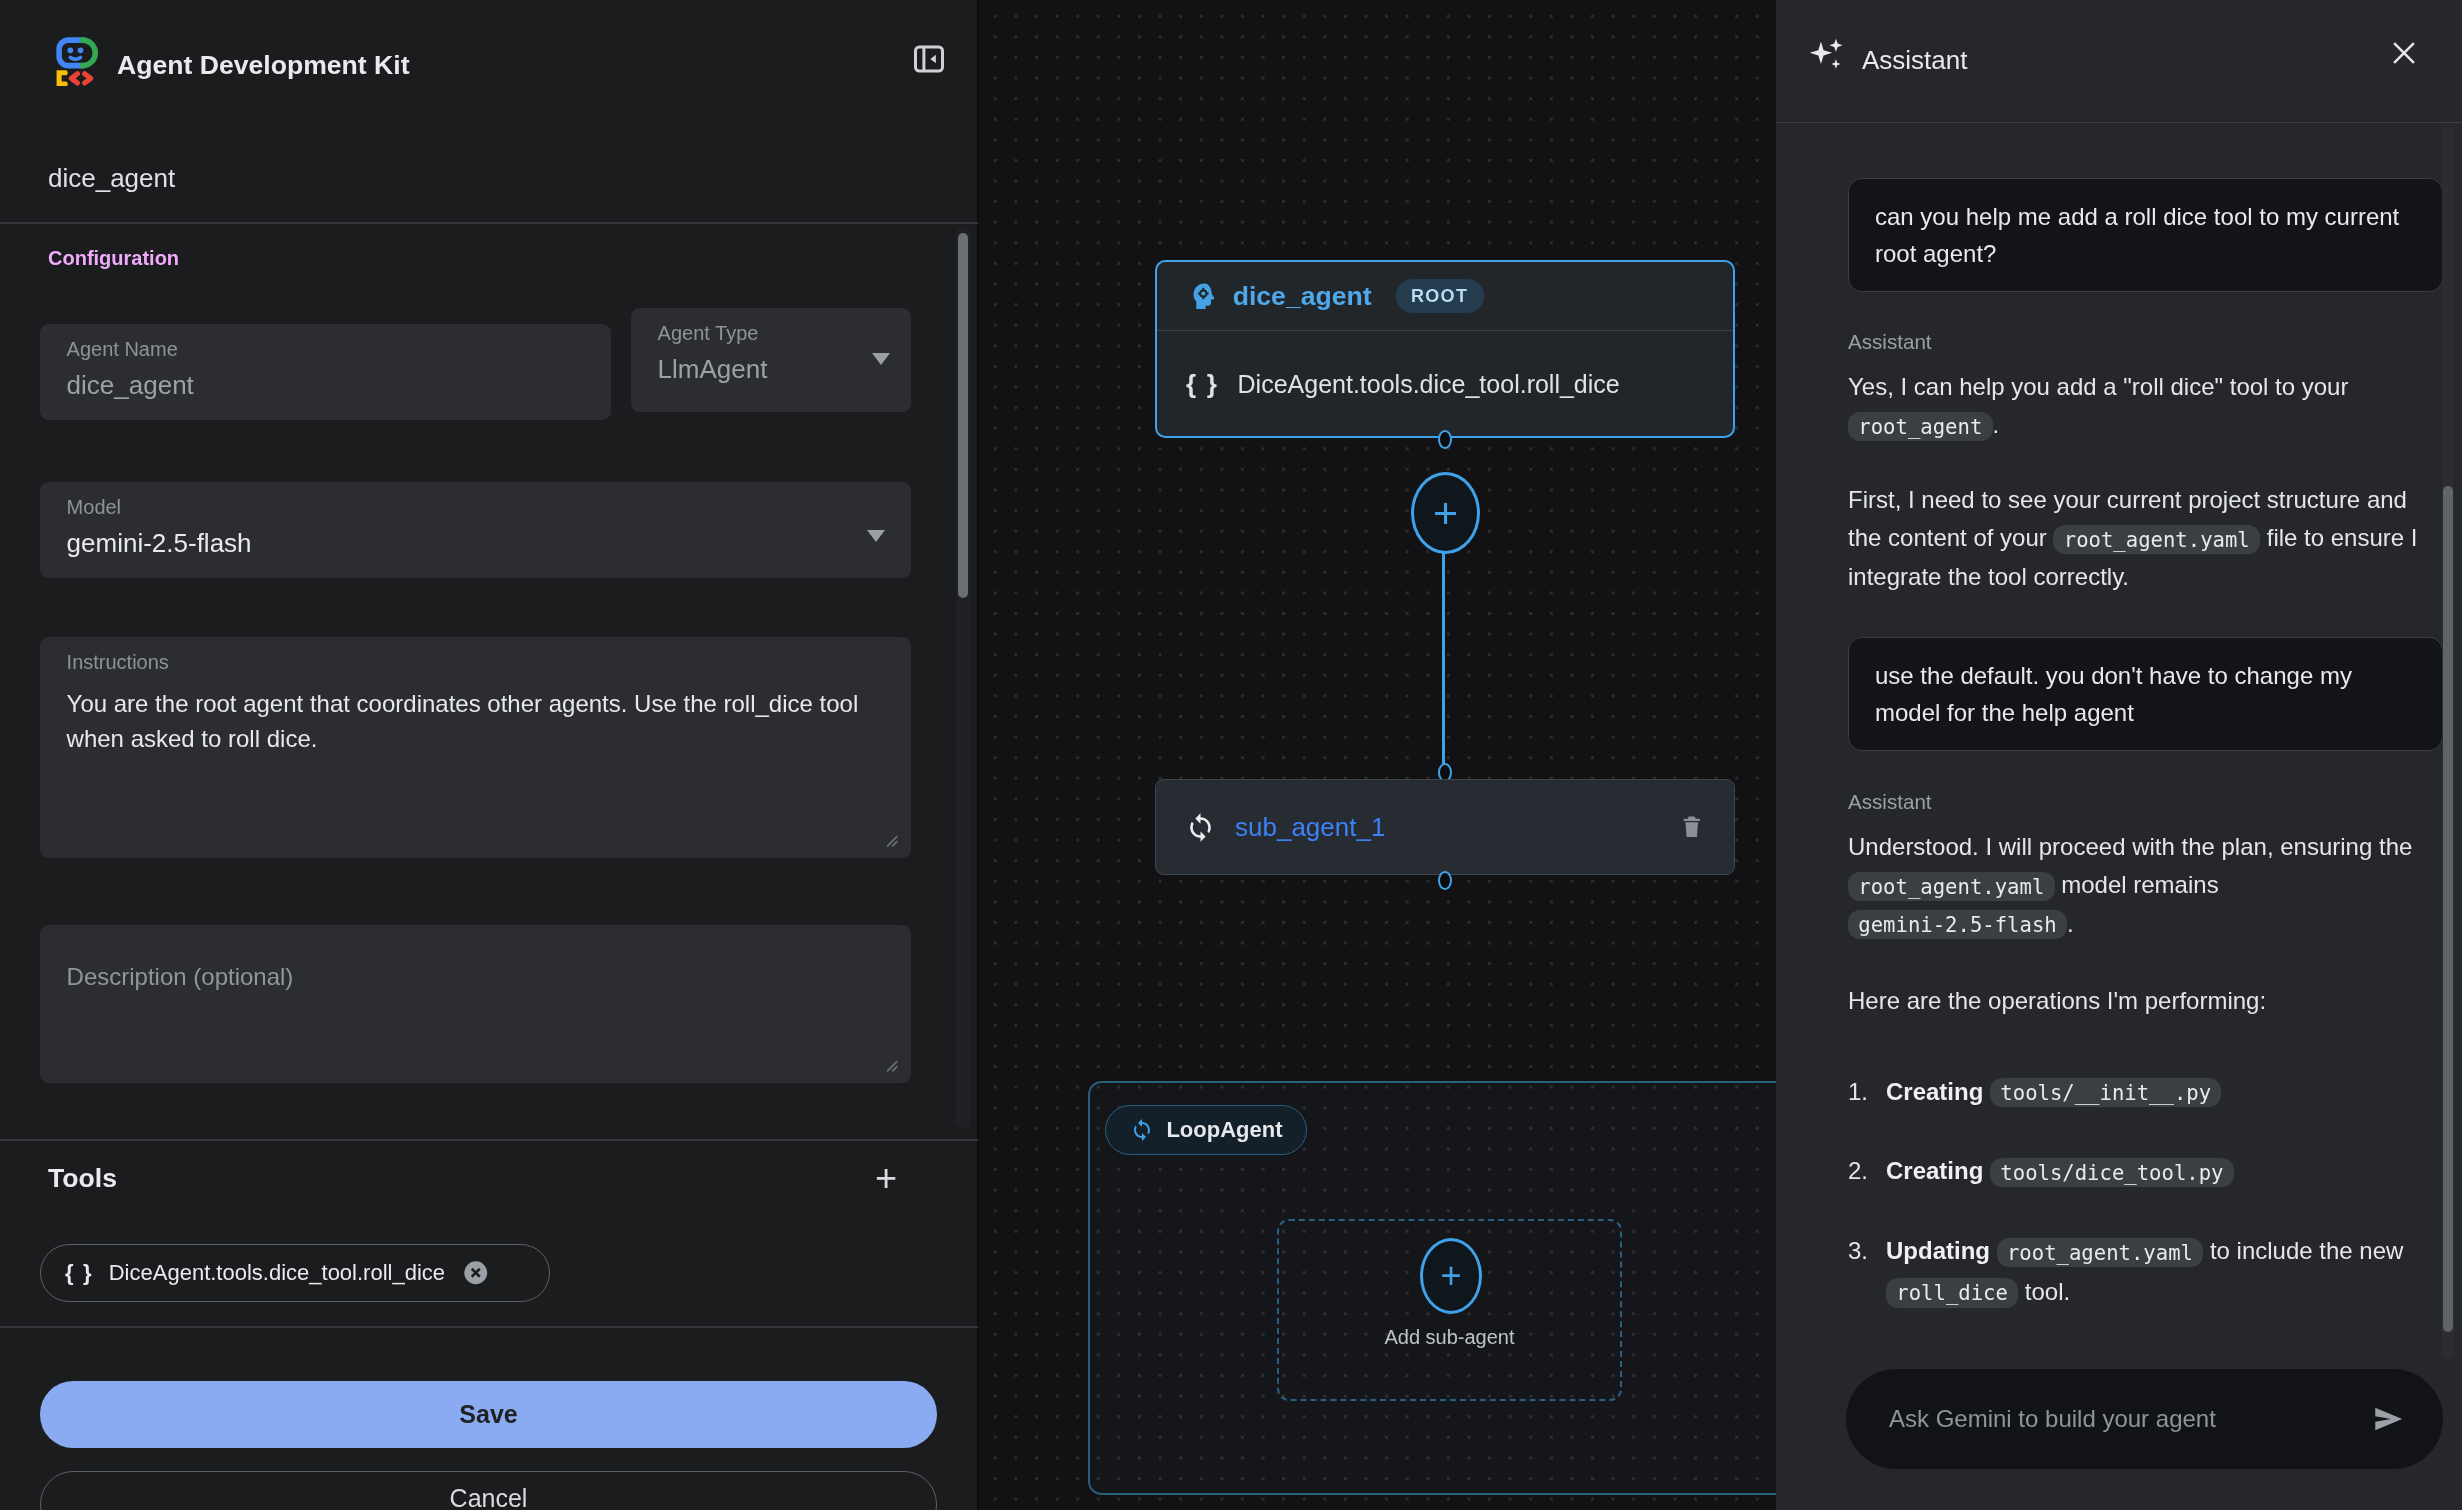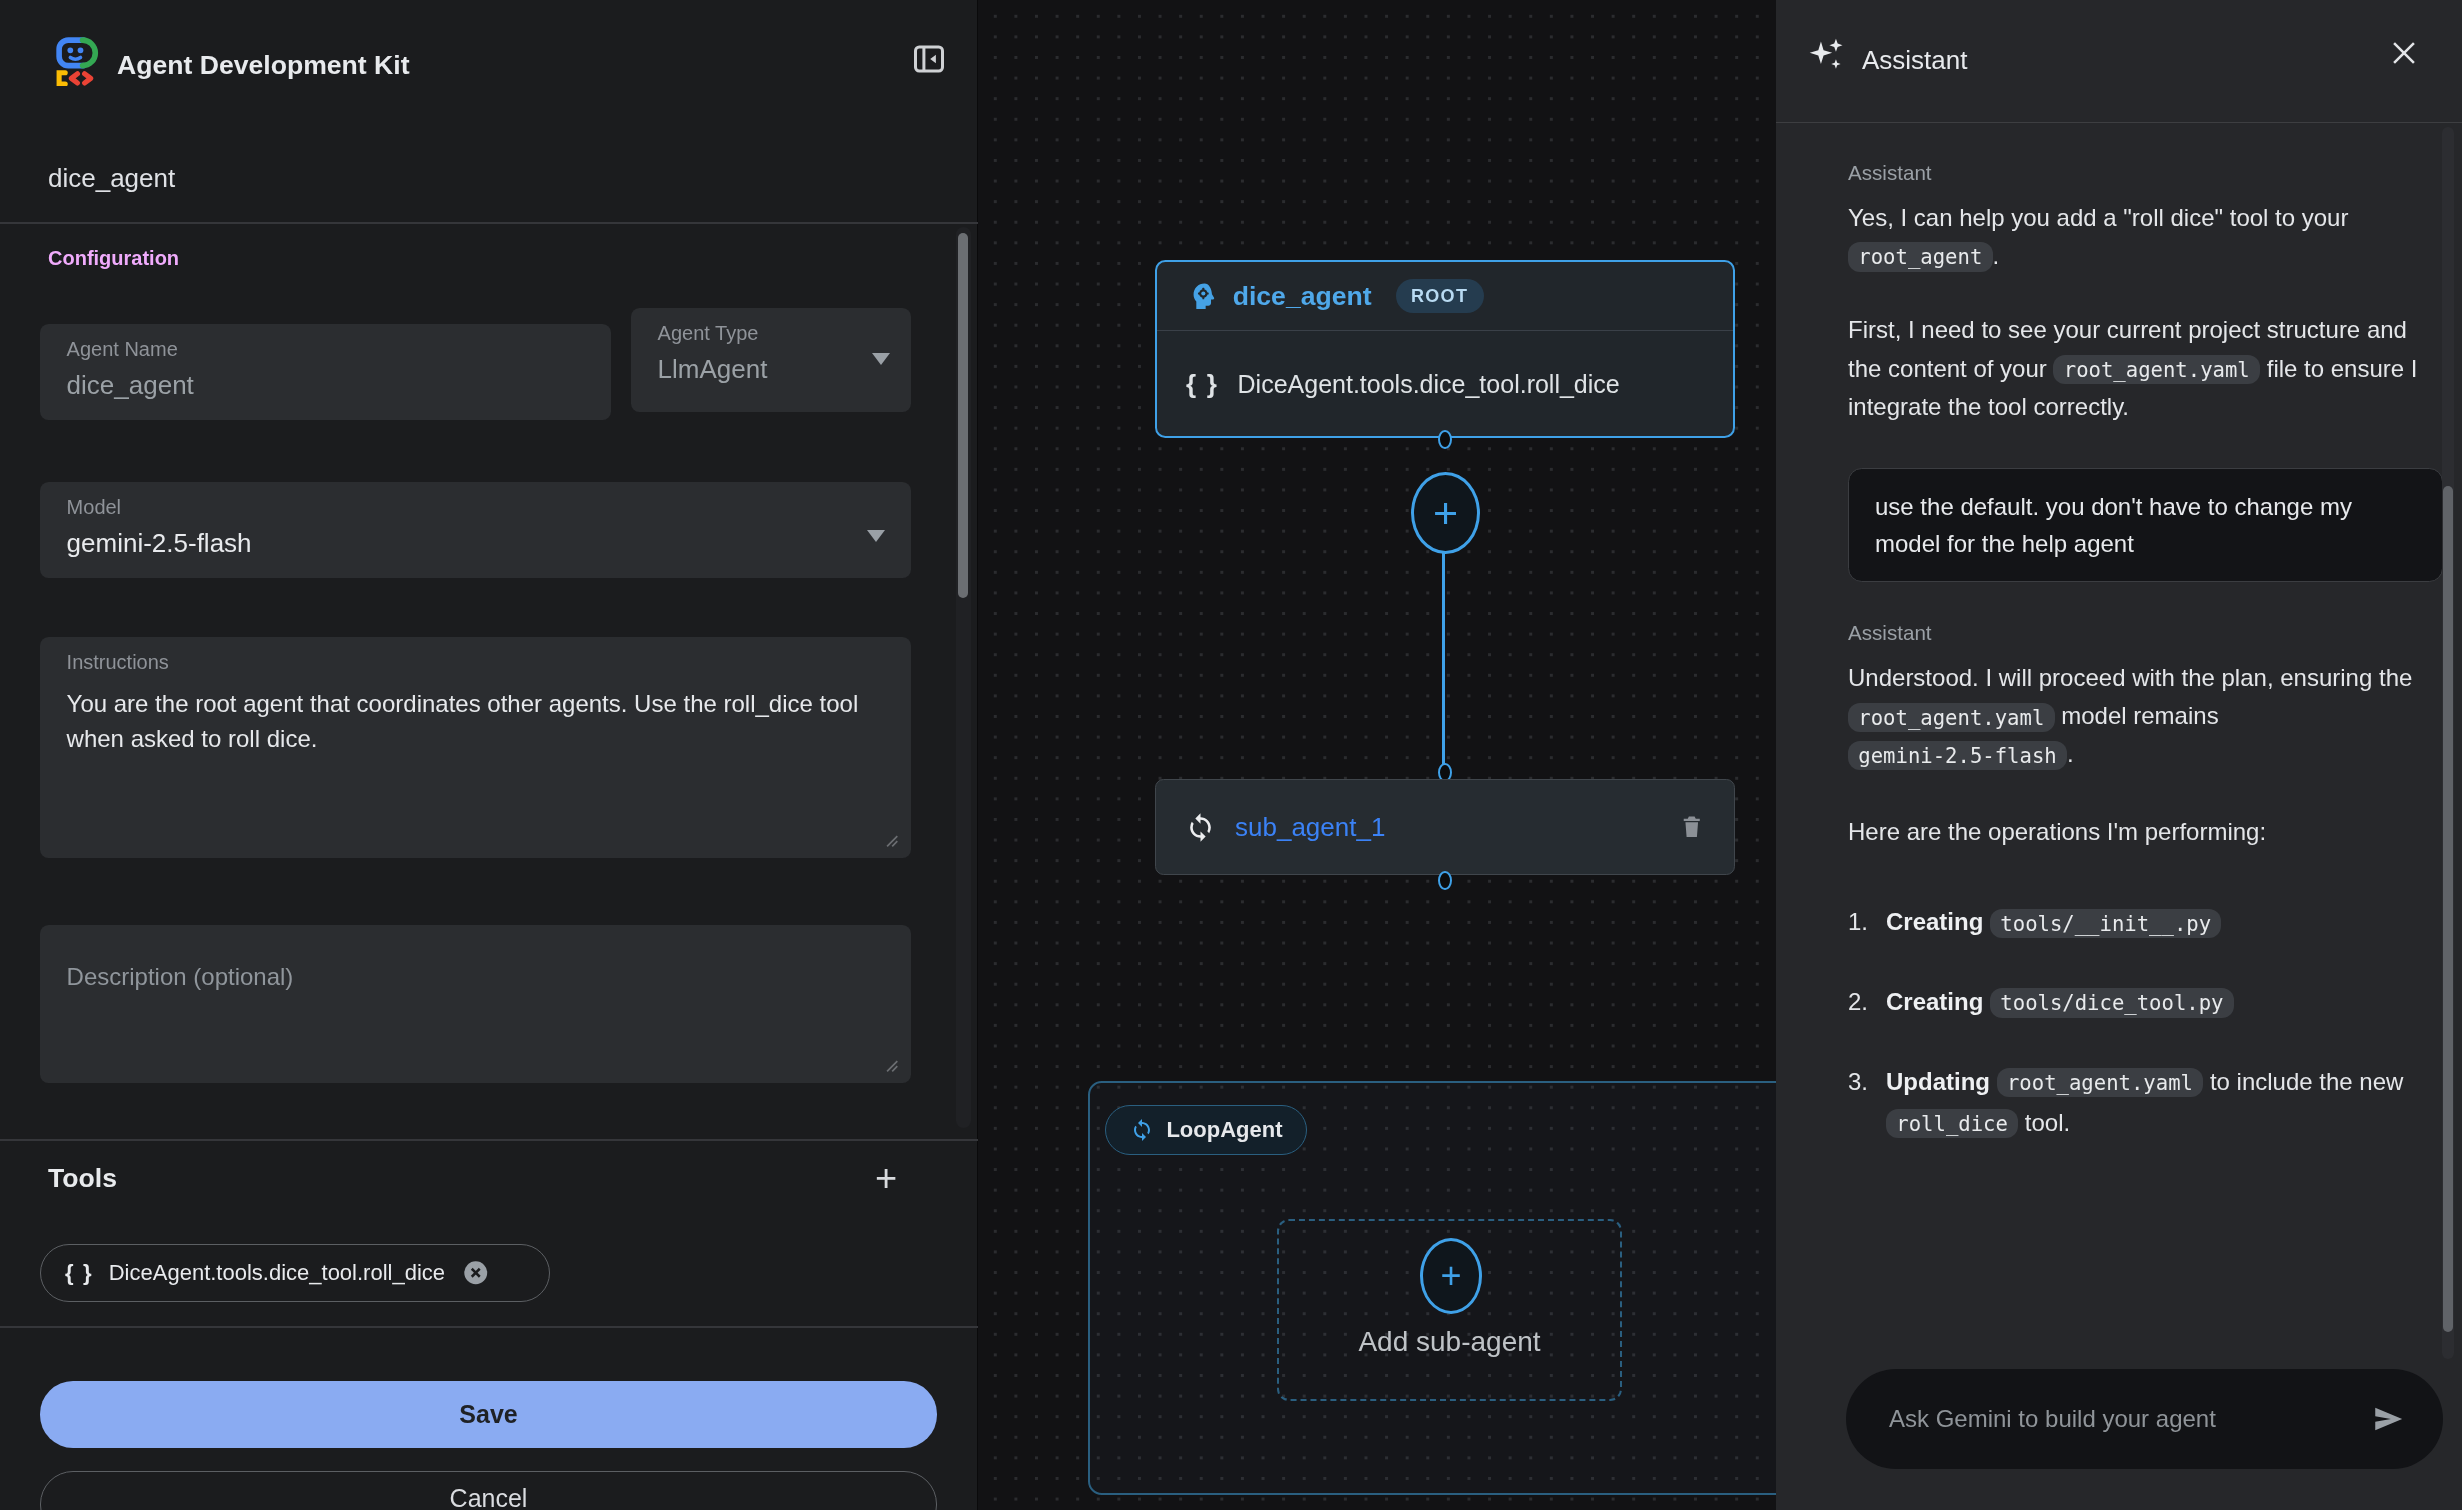--- a/index.html
+++ b/index.html
@@ -43,21 +43,21 @@
   .conn-dot{position:absolute;width:13.7px;height:19px;border-radius:50%;background:#0b0c0d;border:2.6px solid #3fa1e8;}
   #plus-circle{position:absolute;left:432px;top:472px;width:69px;height:82px;border:3px solid #3fa1e8;border-radius:50%;background:#0f161c;display:flex;align-items:center;justify-content:center;font-size:43px;font-weight:300;color:#3fa1e8;cursor:pointer;}
   #edge-line{position:absolute;left:463px;top:553px;width:2.6px;height:213px;background:#3fa1e8;}
   #sub-node{position:absolute;left:176px;top:779px;width:580px;height:96px;background:#262c31;border:1.7px solid #40464c;border-radius:8.6px;display:flex;align-items:center;padding:0 29px;gap:19px;}
   #sub-node-name{font-size:26px;color:#3b82f6;flex:1;}
   #loop-group{position:absolute;left:109px;top:1081px;width:812px;height:414px;border:2.6px solid #2a5f80;border-radius:13.7px;background:rgba(120,170,210,0.03);}
   #loop-badge{position:absolute;left:15.4px;top:22px;height:50px;display:flex;align-items:center;gap:12px;padding:0 24px;background:#13202a;border:1.7px solid #2a5f80;border-radius:25px;}
   #loop-badge-label{font-size:22px;font-weight:600;color:#e6e8eb;}
   #add-sub-box{position:absolute;left:187px;top:136px;width:345px;height:182px;border:2.6px dashed #2a5f80;border-radius:12px;}
   #add-sub-circle{position:absolute;left:141px;top:17px;width:62px;height:76px;border:3px solid #3fa1e8;border-radius:50%;background:#0f161c;display:flex;align-items:center;justify-content:center;font-size:36px;font-weight:300;color:#3fa1e8;cursor:pointer;}
-  #add-sub-label{position:absolute;left:0;top:105px;width:100%;text-align:center;font-size:28px;color:#bfc3c7;}
+  #add-sub-label{position:absolute;left:0;top:105px;width:100%;text-align:center;font-size:20px;color:#bfc3c7;}
 
   
   #right-panel{position:absolute;left:1776px;top:0;width:686px;height:1510px;background:#26272a;}
   #rp-header{position:absolute;left:0;top:0;width:100%;height:123px;border-bottom:1.7px solid #3d3e41;}
   #rp-title{position:absolute;left:86px;top:45px;font-size:26px;color:#e8eaed;}
   #rp-close{position:absolute;left:611px;top:36px;width:34px;height:34px;cursor:pointer;}
   #chat{position:absolute;left:72px;top:123px;width:595px;height:1244px;overflow:hidden;}
   .bubble{border:1.7px solid #3b3d41;background:#131417;border-radius:13.7px;padding:19px 26px;font-size:24px;line-height:1.55;color:#e7e9ec;}
   .asst-label{font-size:20.6px;color:#9aa0a6;}
   .msg{font-size:24px;line-height:1.6;color:#e4e6e9;}
@@ -224,20 +224,21 @@
         <path d="M33 27 L34.3 30.7 L38 32 L34.3 33.3 L33 37 L31.7 33.3 L28 32 L31.7 30.7 Z"></path>
       </svg>
       <div id="rp-title">Assistant</div>
       <svg id="rp-close" viewBox="0 0 24 24">
         <path d="M5 5 L19 19 M19 5 L5 19" stroke="#e3e5e8" stroke-width="1.8" fill="none"></path>
       </svg>
     </div>
 
     <div id="chat">
 
+      <div class="bubble mt64">can you help me add a roll dice tool to my current root agent?</div>
 
       <div class="asst-label mt44">Assistant</div>
       <div class="msg mt16"><span>Yes, I can help you add a "roll dice" tool to your </span><span class="chip">root_agent</span><span>.</span></div>
 
       <div class="msg mt42"><span>First, I need to see your current project structure and the content of your </span><span class="chip">root_agent.yaml</span><span> file to ensure I integrate the tool correctly.</span></div>
 
       <div class="bubble mt48">use the default. you don't have to change my model for the help agent</div>
 
       <div class="asst-label mt46">Assistant</div>
       <div class="msg mt16"><span>Understood. I will proceed with the plan, ensuring the </span><span class="chip">root_agent.yaml</span><span> model remains </span><span class="chip">gemini-2.5-flash</span><span>.</span></div>

